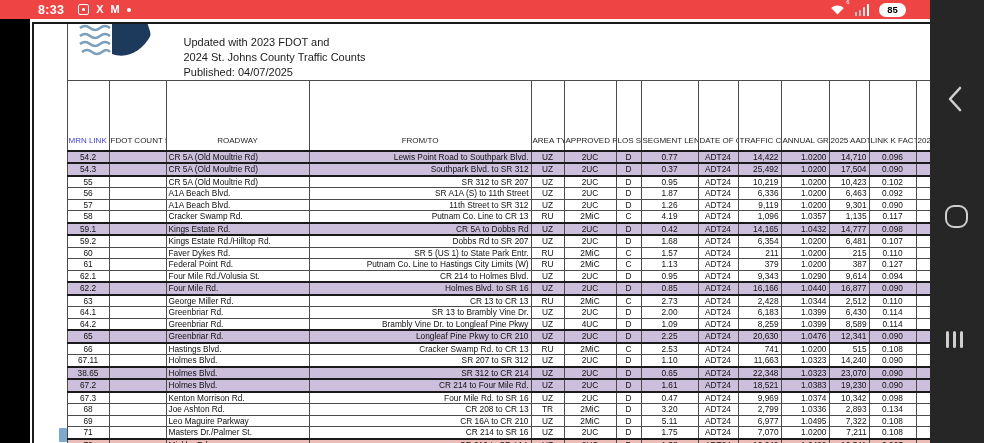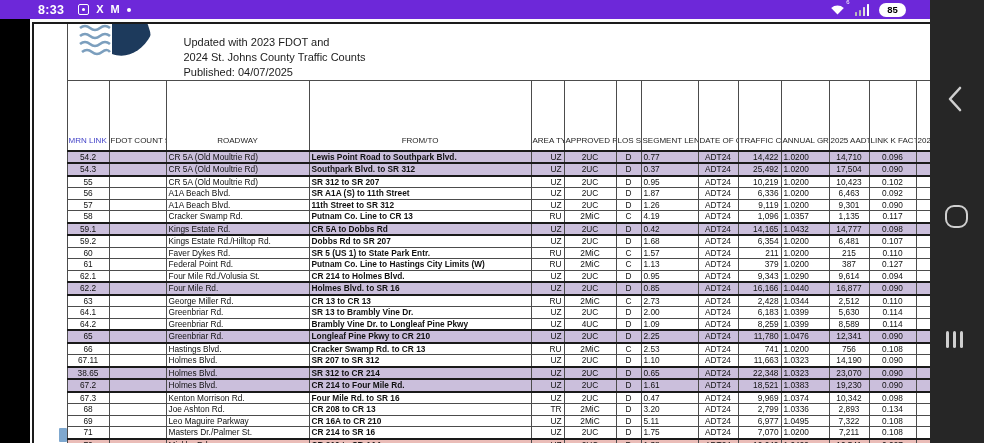--- a/index.html
+++ b/index.html
@@ -6,21 +6,21 @@
   html, body { width: 984px; height: 443px; overflow: hidden; }
   body {
     position: relative;
     background: #000;
     font-family: "Liberation Sans", sans-serif;
   }
 
   
   .statusbar {
     position: absolute; top: 0; left: 0; width: 930px; height: 19px;
-    background: #6d28d9; color: #fff;
+    background: #ef4444; color: #fff;
     display: flex; align-items: center;
   }
   .sb-time { margin-left: 38px; font-size: 12.5px; font-weight: bold; letter-spacing: .3px; }
   .sb-icons { display: flex; align-items: center; gap: 7px; margin-left: 14px; }
   .icon-shot { width: 11px; height: 11px; border: 1.5px solid #fff; border-radius: 2px; position: relative; }
   .icon-shot::after { content:""; position:absolute; left:3px; top:3px; width:3px; height:3px; background:#fff; border-radius:50%; }
   .icon-x { font-size: 11px; font-weight: bold; line-height: 1; }
   .icon-m { font-size: 11px; font-weight: bold; line-height: 1; }
   .icon-dot { width: 4px; height: 4px; background: #fff; border-radius: 50%; }
   .sb-right { margin-left: auto; margin-right: 24px; display: flex; align-items: center; gap: 10px; }
@@ -91,29 +91,29 @@
   tr.datarow td {
     height: 10.7px; font-size: 8.3px; line-height: 10.5px; color: #101010;
     background: #fff; padding: 0 2px;
   }
   tr.datarow.hl-purple td { background: #cbbfdc; border-top: 2px solid #1a1a1a; border-bottom: 2px solid #1a1a1a; }
   tr.datarow.hl-pink td   { background: #eabdb8; border-top: 2px solid #1a1a1a; border-bottom: 2px solid #1a1a1a; }
 
   td.c-id   { text-align: center; }
   td.c-stn  { text-align: center; }
   td.c-road { text-align: left; padding-left: 3px; margin-left: 10px; }
-  td.c-ft   { text-align: left; padding-left: 3px; font-weight: bold; }
-  td.c-area { text-align: right; }
+  td.c-ft   { text-align: right; padding-left: 3px; }
+  td.c-area { text-align: center; }
   td.c-rt   { text-align: center; }
   td.c-los  { text-align: center; }
-  td.c-len  { text-align: left; padding-right: 6px; }
+  td.c-len  { text-align: center; padding-right: 6px; }
   td.c-date { text-align: center; }
   td.c-aadt { text-align: right; padding-right: 4px; }
-  td.c-gro  { text-align: left; padding-right: 9px; margin-top: 9px; }
-  td.c-a25  { text-align: center; padding-right: 4px; }
+  td.c-gro  { text-align: right; padding-right: 9px; margin-top: 9px; }
+  td.c-a25  { text-align: right; padding-right: 4px; }
   td.c-k    { text-align: center; }
   td.c-pk   { text-align: right; padding-right: 24px; }
 </style>
 </head>
 <body>
 
 <div class="statusbar">
   <span class="sb-time">8:33</span>
   <span class="sb-icons">
     <span class="icon-shot"></span>
@@ -435,21 +435,21 @@
     <td class="c-stn"></td>
     <td class="c-road">Greenbriar Rd.</td>
     <td class="c-ft">SR 13 to Brambly Vine Dr.</td>
     <td class="c-area">UZ</td>
     <td class="c-rt">2UC</td>
     <td class="c-los">D</td>
     <td class="c-len">2.00</td>
     <td class="c-date">ADT24</td>
     <td class="c-aadt">6,183</td>
     <td class="c-gro">1.0399</td>
-    <td class="c-a25">5,630</td>
+    <td class="c-a25">6,430</td>
     <td class="c-k">0.114</td>
     <td class="c-pk"></td>
   </tr>
         <tr class="datarow">
     <td class="c-id">64.2</td>
     <td class="c-stn"></td>
     <td class="c-road">Greenbriar Rd.</td>
     <td class="c-ft">Brambly Vine Dr. to Longleaf Pine Pkwy</td>
     <td class="c-area">UZ</td>
     <td class="c-rt">4UC</td>
@@ -465,55 +465,55 @@
         <tr class="datarow hl-purple">
     <td class="c-id">65</td>
     <td class="c-stn"></td>
     <td class="c-road">Greenbriar Rd.</td>
     <td class="c-ft">Longleaf Pine Pkwy to CR 210</td>
     <td class="c-area">UZ</td>
     <td class="c-rt">2UC</td>
     <td class="c-los">D</td>
     <td class="c-len">2.25</td>
     <td class="c-date">ADT24</td>
-    <td class="c-aadt">11,780</td>
+    <td class="c-aadt">20,630</td>
     <td class="c-gro">1.0476</td>
     <td class="c-a25">12,341</td>
     <td class="c-k">0.090</td>
     <td class="c-pk">1</td>
   </tr>
         <tr class="datarow">
     <td class="c-id">66</td>
     <td class="c-stn"></td>
     <td class="c-road">Hastings Blvd.</td>
     <td class="c-ft">Cracker Swamp Rd. to CR 13</td>
     <td class="c-area">RU</td>
     <td class="c-rt">2MiC</td>
     <td class="c-los">C</td>
     <td class="c-len">2.53</td>
     <td class="c-date">ADT24</td>
     <td class="c-aadt">741</td>
     <td class="c-gro">1.0200</td>
-    <td class="c-a25">756</td>
+    <td class="c-a25">515</td>
     <td class="c-k">0.108</td>
     <td class="c-pk"></td>
   </tr>
         <tr class="datarow">
     <td class="c-id">67.11</td>
     <td class="c-stn"></td>
     <td class="c-road">Holmes Blvd.</td>
     <td class="c-ft">SR 207 to SR 312</td>
     <td class="c-area">UZ</td>
     <td class="c-rt">2UC</td>
     <td class="c-los">D</td>
     <td class="c-len">1.10</td>
     <td class="c-date">ADT24</td>
     <td class="c-aadt">11,663</td>
     <td class="c-gro">1.0323</td>
-    <td class="c-a25">14,190</td>
+    <td class="c-a25">14,240</td>
     <td class="c-k">0.090</td>
     <td class="c-pk">1</td>
   </tr>
         <tr class="datarow hl-purple">
     <td class="c-id">38.65</td>
     <td class="c-stn"></td>
     <td class="c-road">Holmes Blvd.</td>
     <td class="c-ft">SR 312 to CR 214</td>
     <td class="c-area">UZ</td>
     <td class="c-rt">2UC</td>

